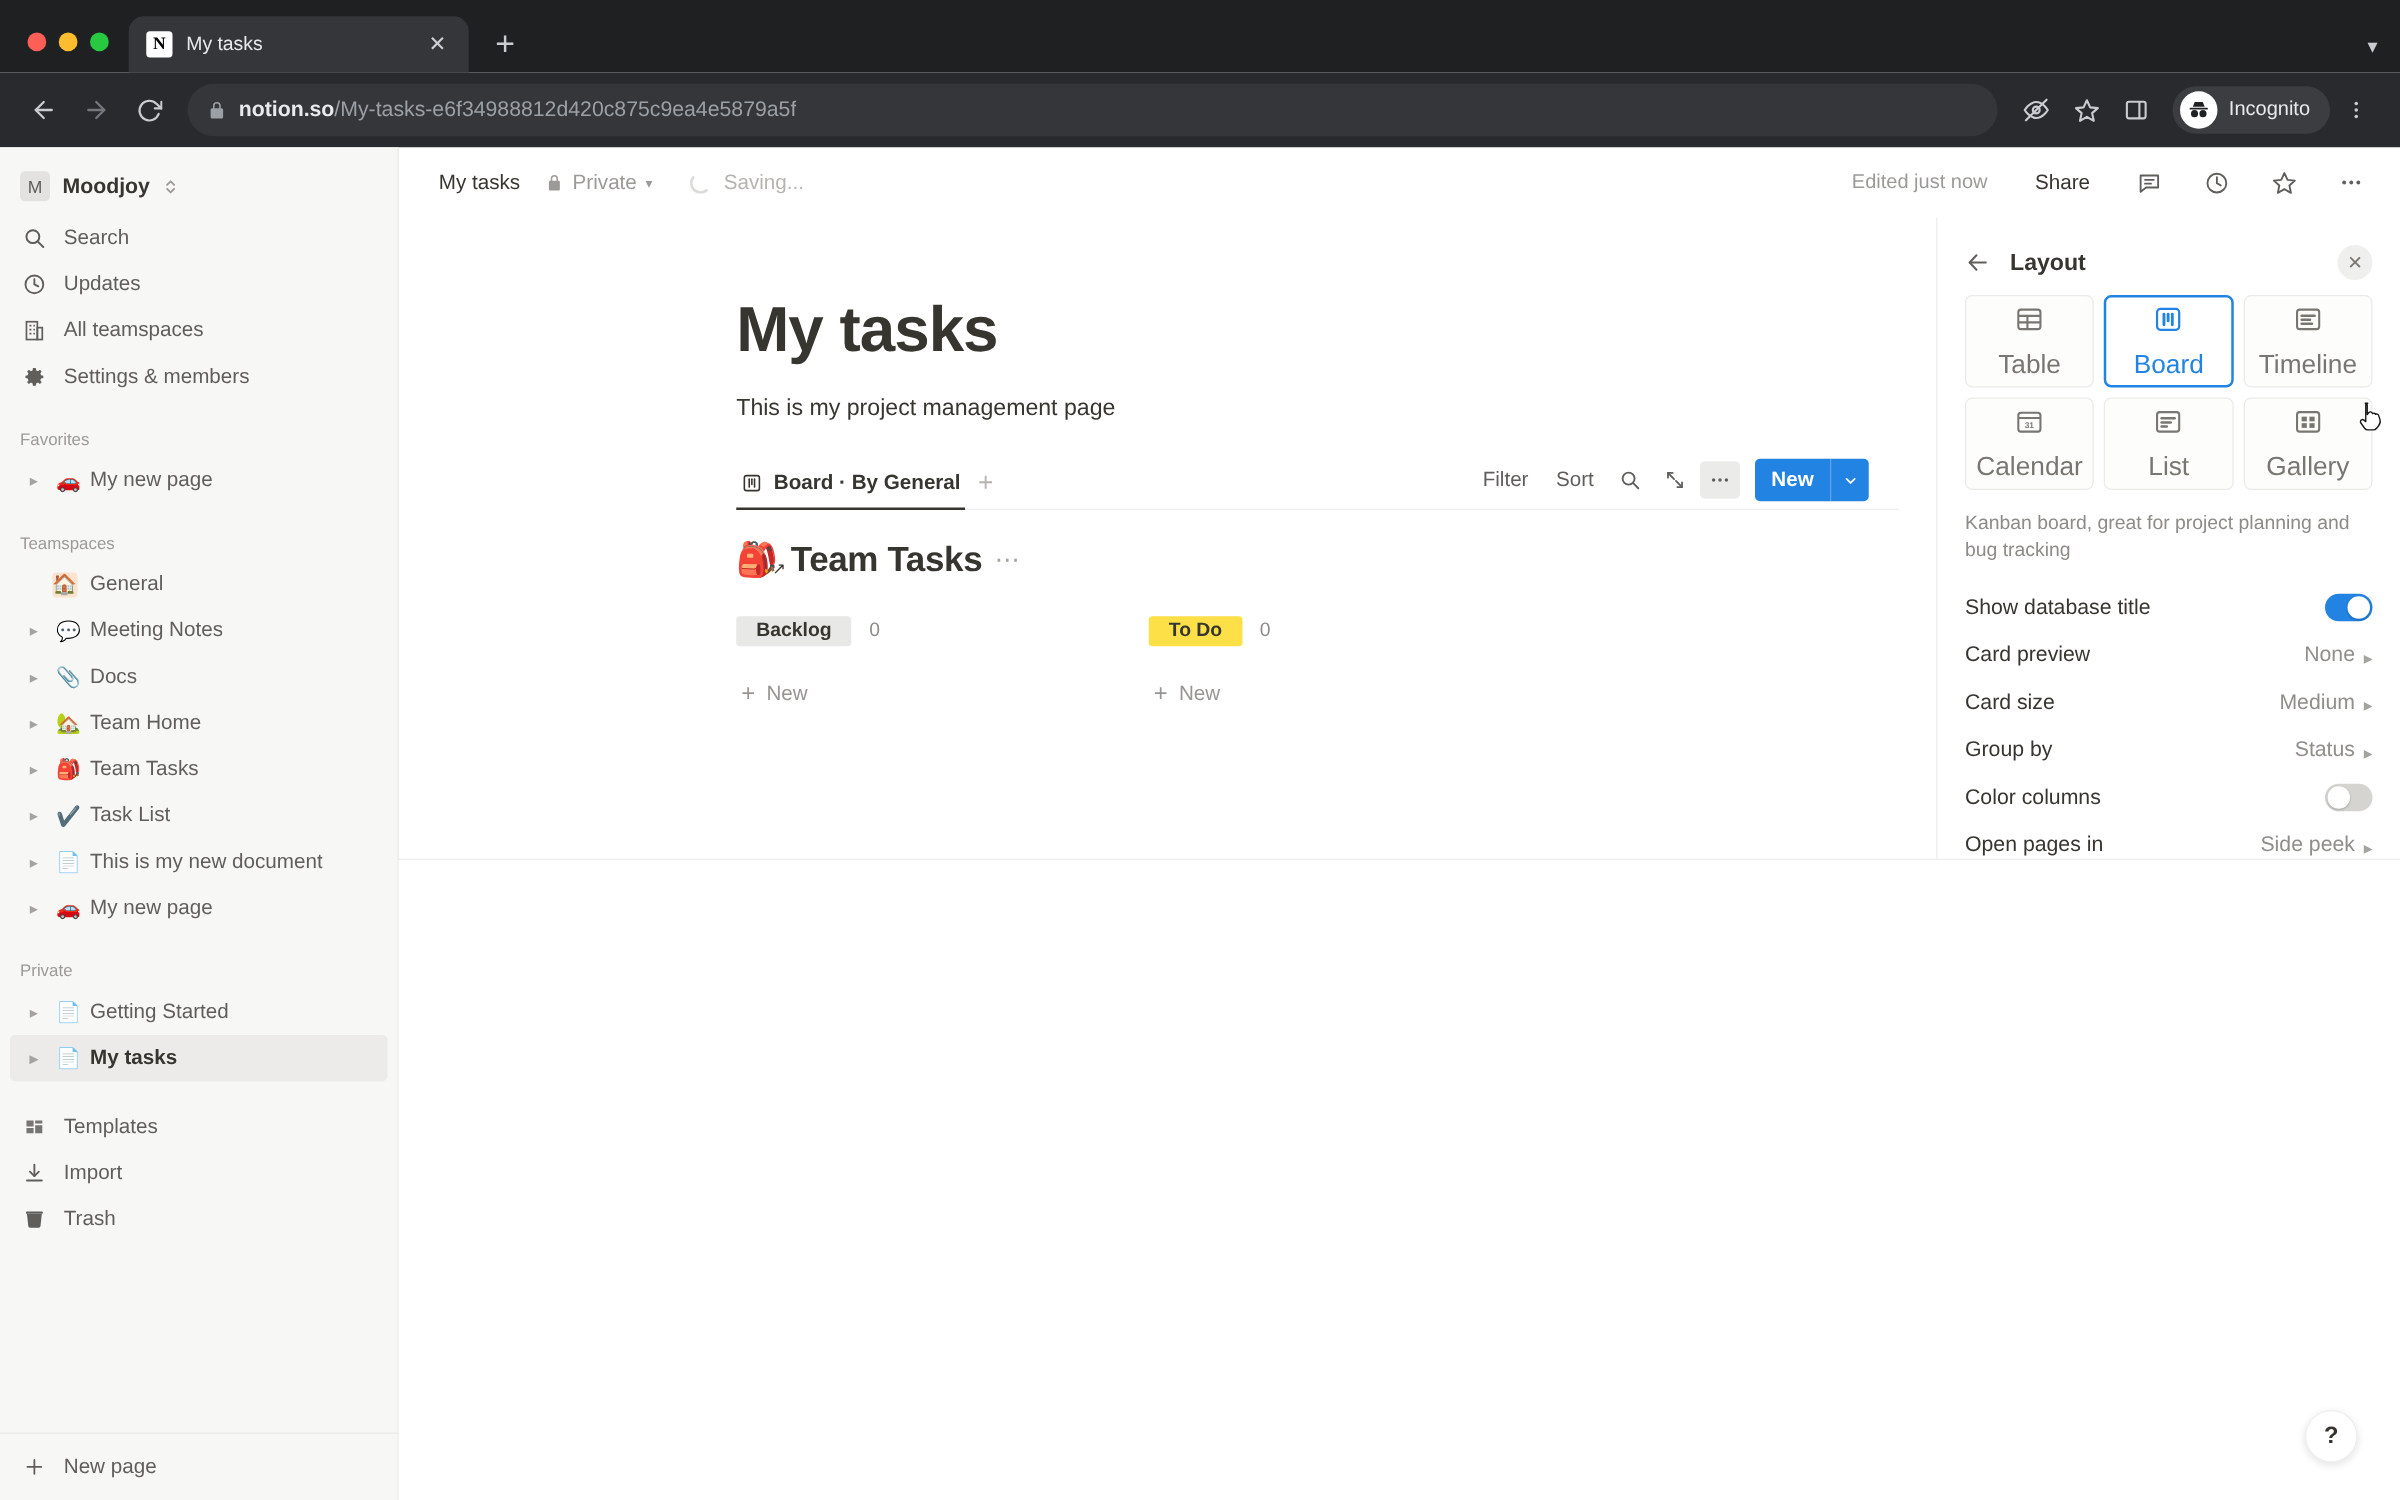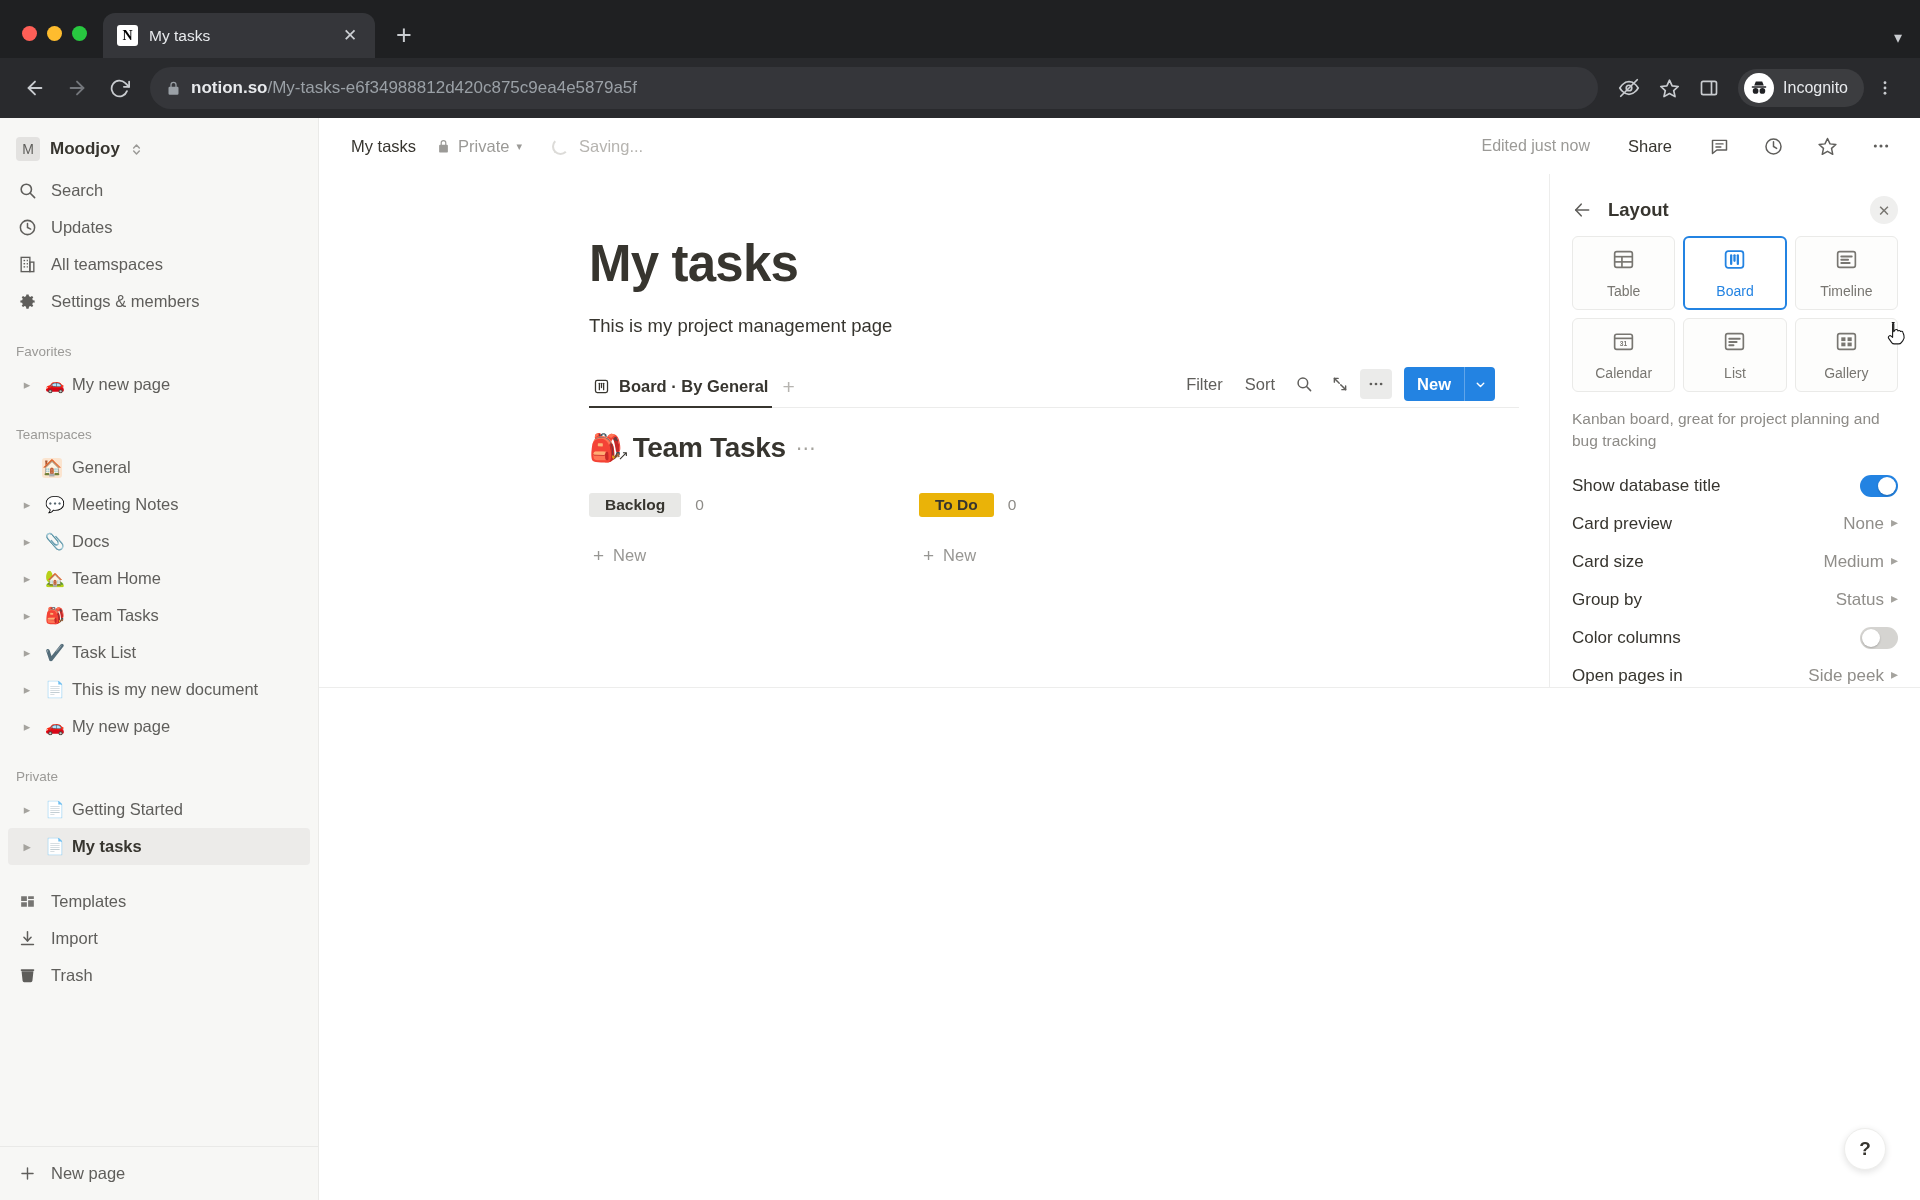--- a/index.html
+++ b/index.html
@@ -214,21 +214,21 @@
   .board-dots { color: #a5a39e; font-size: 20px; letter-spacing: 1px; line-height: 1; }
 
   .columns { display: flex; margin-top: 26px; }
   .column { width: 330px; flex: none; }
   .col-head { display: flex; align-items: center; gap: 14px; height: 30px; }
   .col-badge {
     font-size: 15.5px; font-weight: 600; border-radius: 3px; padding: 3px 16px;
     color: #37352f;
   }
   .col-badge.gray { background: #e8e8e6; }
-  .col-badge.blue { background: #eab308; }
+  .col-badge.blue { background: #fde047; }
   .col-count { font-size: 15.5px; color: #8d8b87; }
   .col-new {
     display: flex; align-items: center; gap: 9px; color: #979693;
     font-size: 16.5px; margin-top: 22px; padding: 4px 4px; border-radius: 4px;
   }
   .col-new .plus { font-size: 19px; font-weight: 300; line-height: 1; }
 
   
   .panel {
     width: 371px; flex: none; border-left: 1px solid #ededec;
@@ -248,39 +248,39 @@
 
   .layout-grid {
     display: grid; grid-template-columns: repeat(3, 1fr); gap: 8px;
     padding: 12px 22px 0 22px;
   }
   .layout-tile {
     height: 74px; border: 1px solid #eaeae8; border-radius: 6px; background: #fdfdfc;
     display: flex; flex-direction: column; align-items: center; justify-content: center;
     gap: 7px; color: #787671; position: relative;
   }
-  .layout-tile .tname { font-size: 14px; }
+  .layout-tile .tname { font-size: 21px; }
   .layout-tile.selected { border: 2px solid #2383e2; background: #ffffff; color: #2383e2; }
 
   .cursor-hand {
     position: absolute; right: -11px; top: 2px; width: 22px; height: 26px;
     pointer-events: none;
   }
 
   .panel-desc {
     font-size: 15.5px; color: #8d8b87; line-height: 1.45;
     padding: 16px 34px 0 22px;
   }
 
   .opt-list { padding: 14px 22px 0 22px; }
   .opt-row {
     display: flex; align-items: center; height: 38px; font-size: 17px; color: #37352f;
   }
   .opt-label { flex: 1; }
-  .opt-value { font-size: 17px; color: #908e8a; display: flex; align-items: flex-start; gap: 7px; }
+  .opt-value { font-size: 17px; color: #908e8a; display: flex; align-items: flex-end; gap: 7px; }
   .opt-chevron { color: #a5a39e; font-size: 14px; }
 
   .toggle { width: 38px; height: 22px; border-radius: 11px; position: relative; flex: none; }
   .toggle.on { background: #2383e2; }
   .toggle.off { background: #d5d4d1; }
   .toggle .knob {
     position: absolute; top: 2px; width: 18px; height: 18px; border-radius: 50%;
     background: #fff; box-shadow: 0 1px 2px rgba(0,0,0,0.22);
   }
   .toggle.on .knob { right: 2px; }

